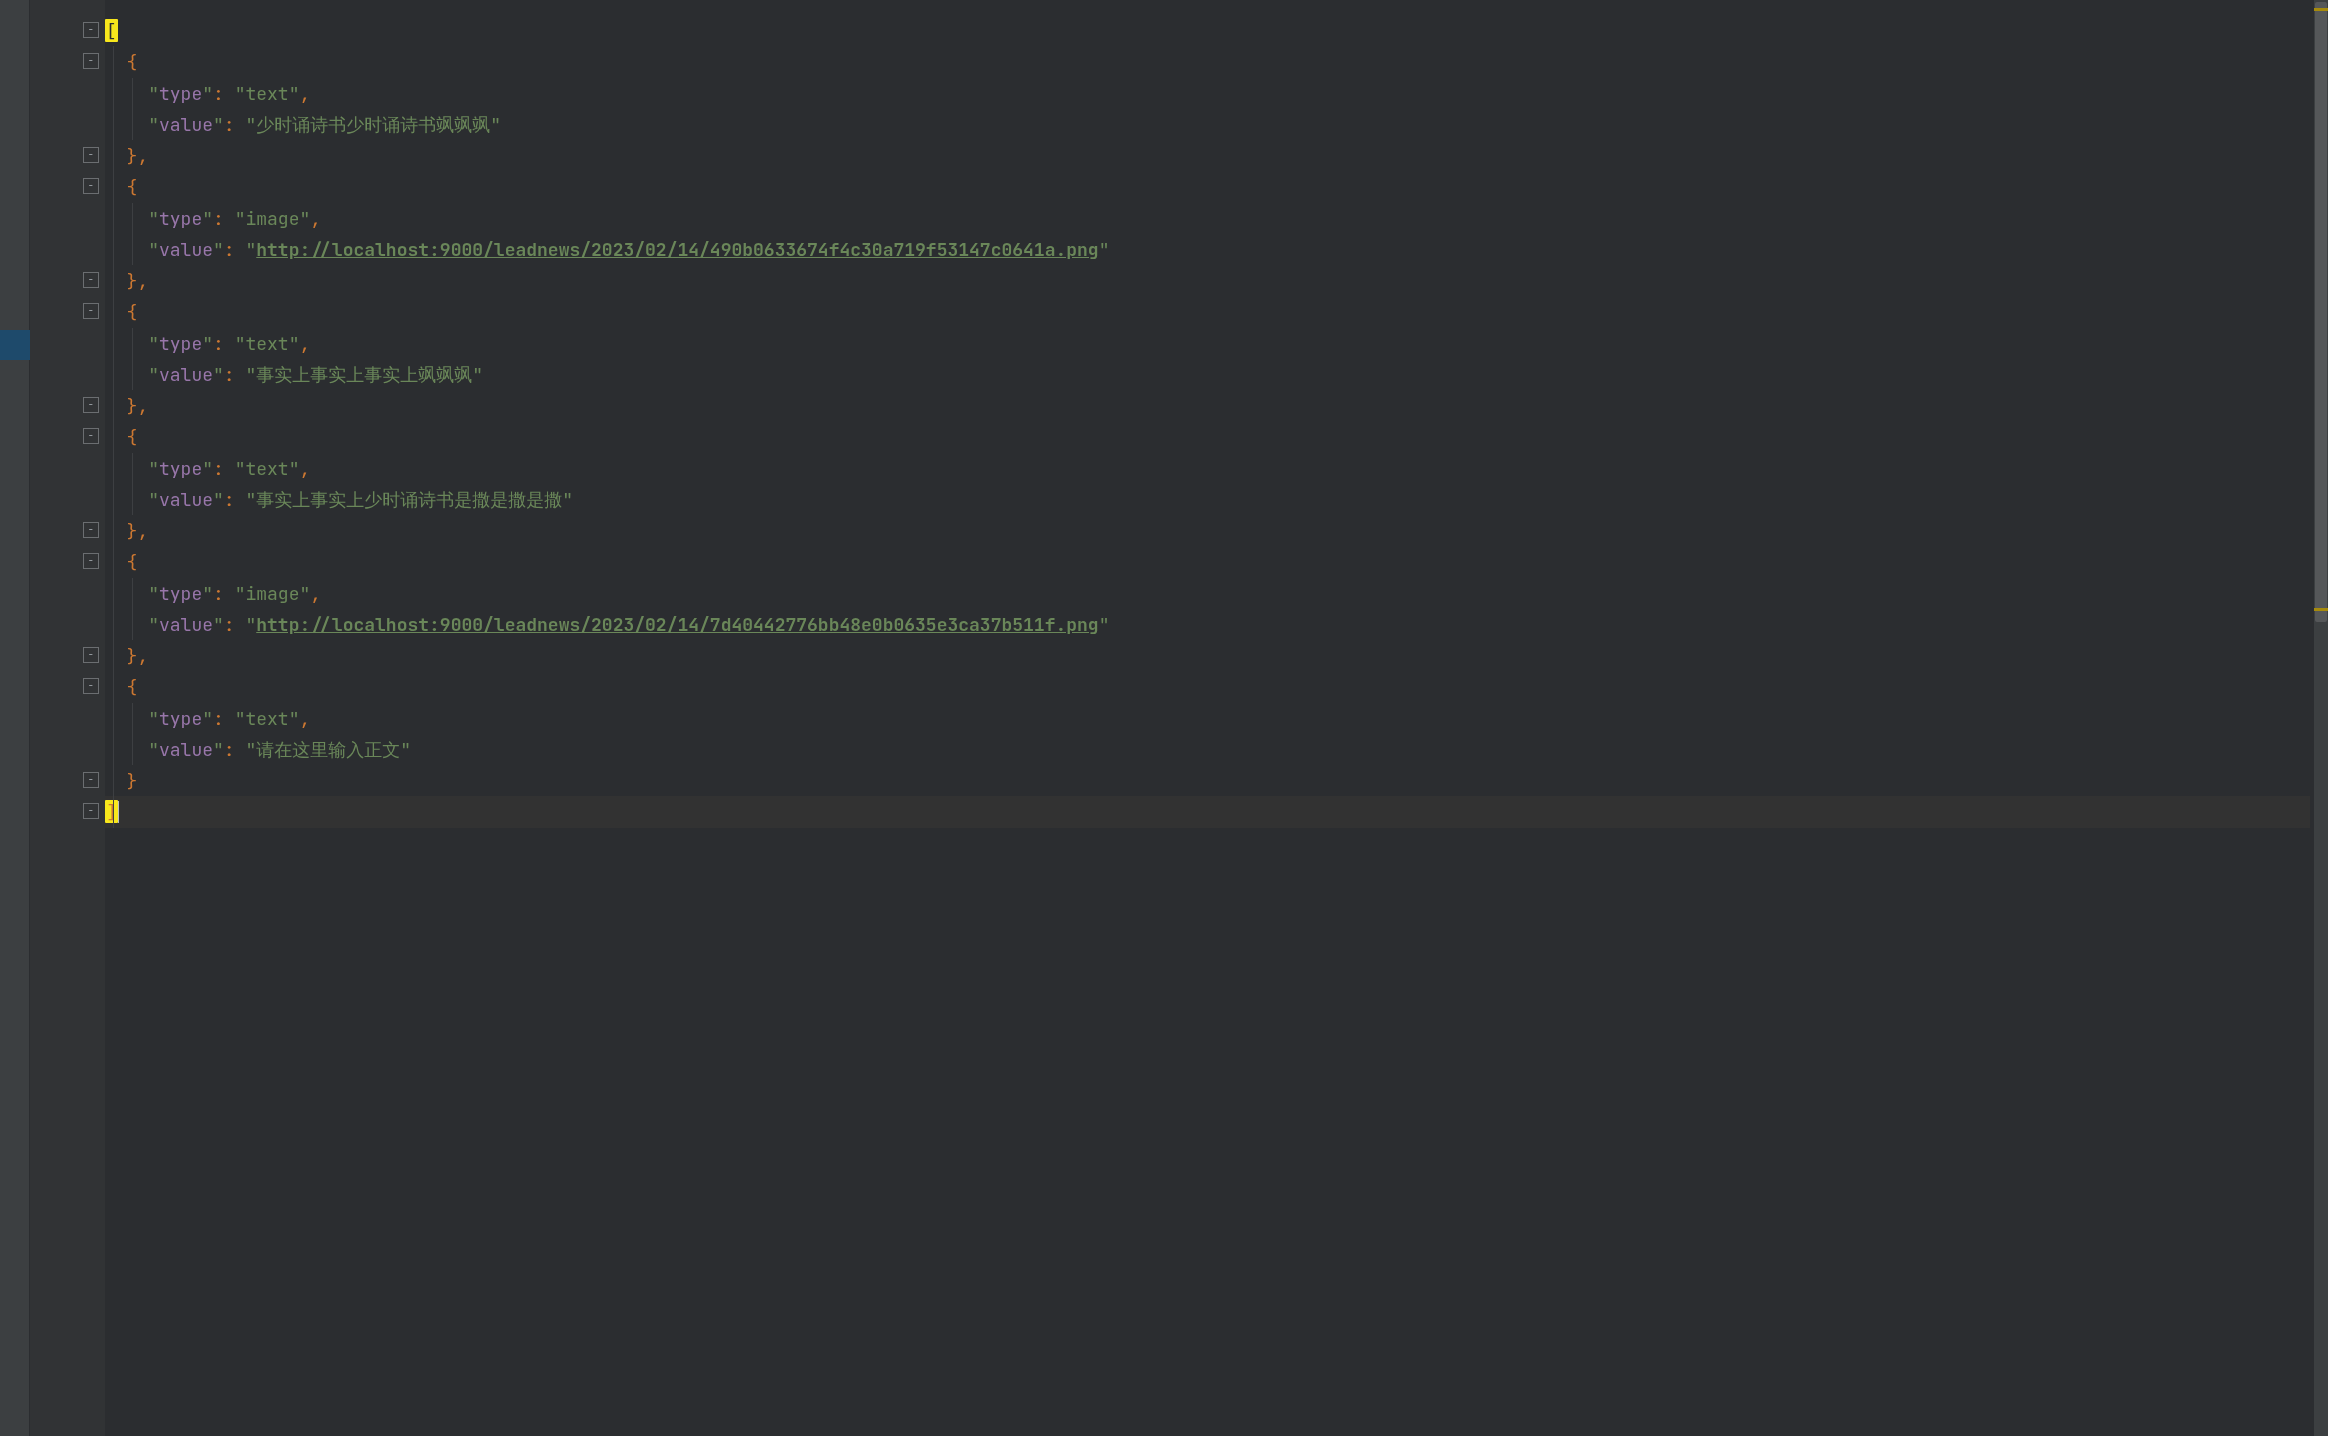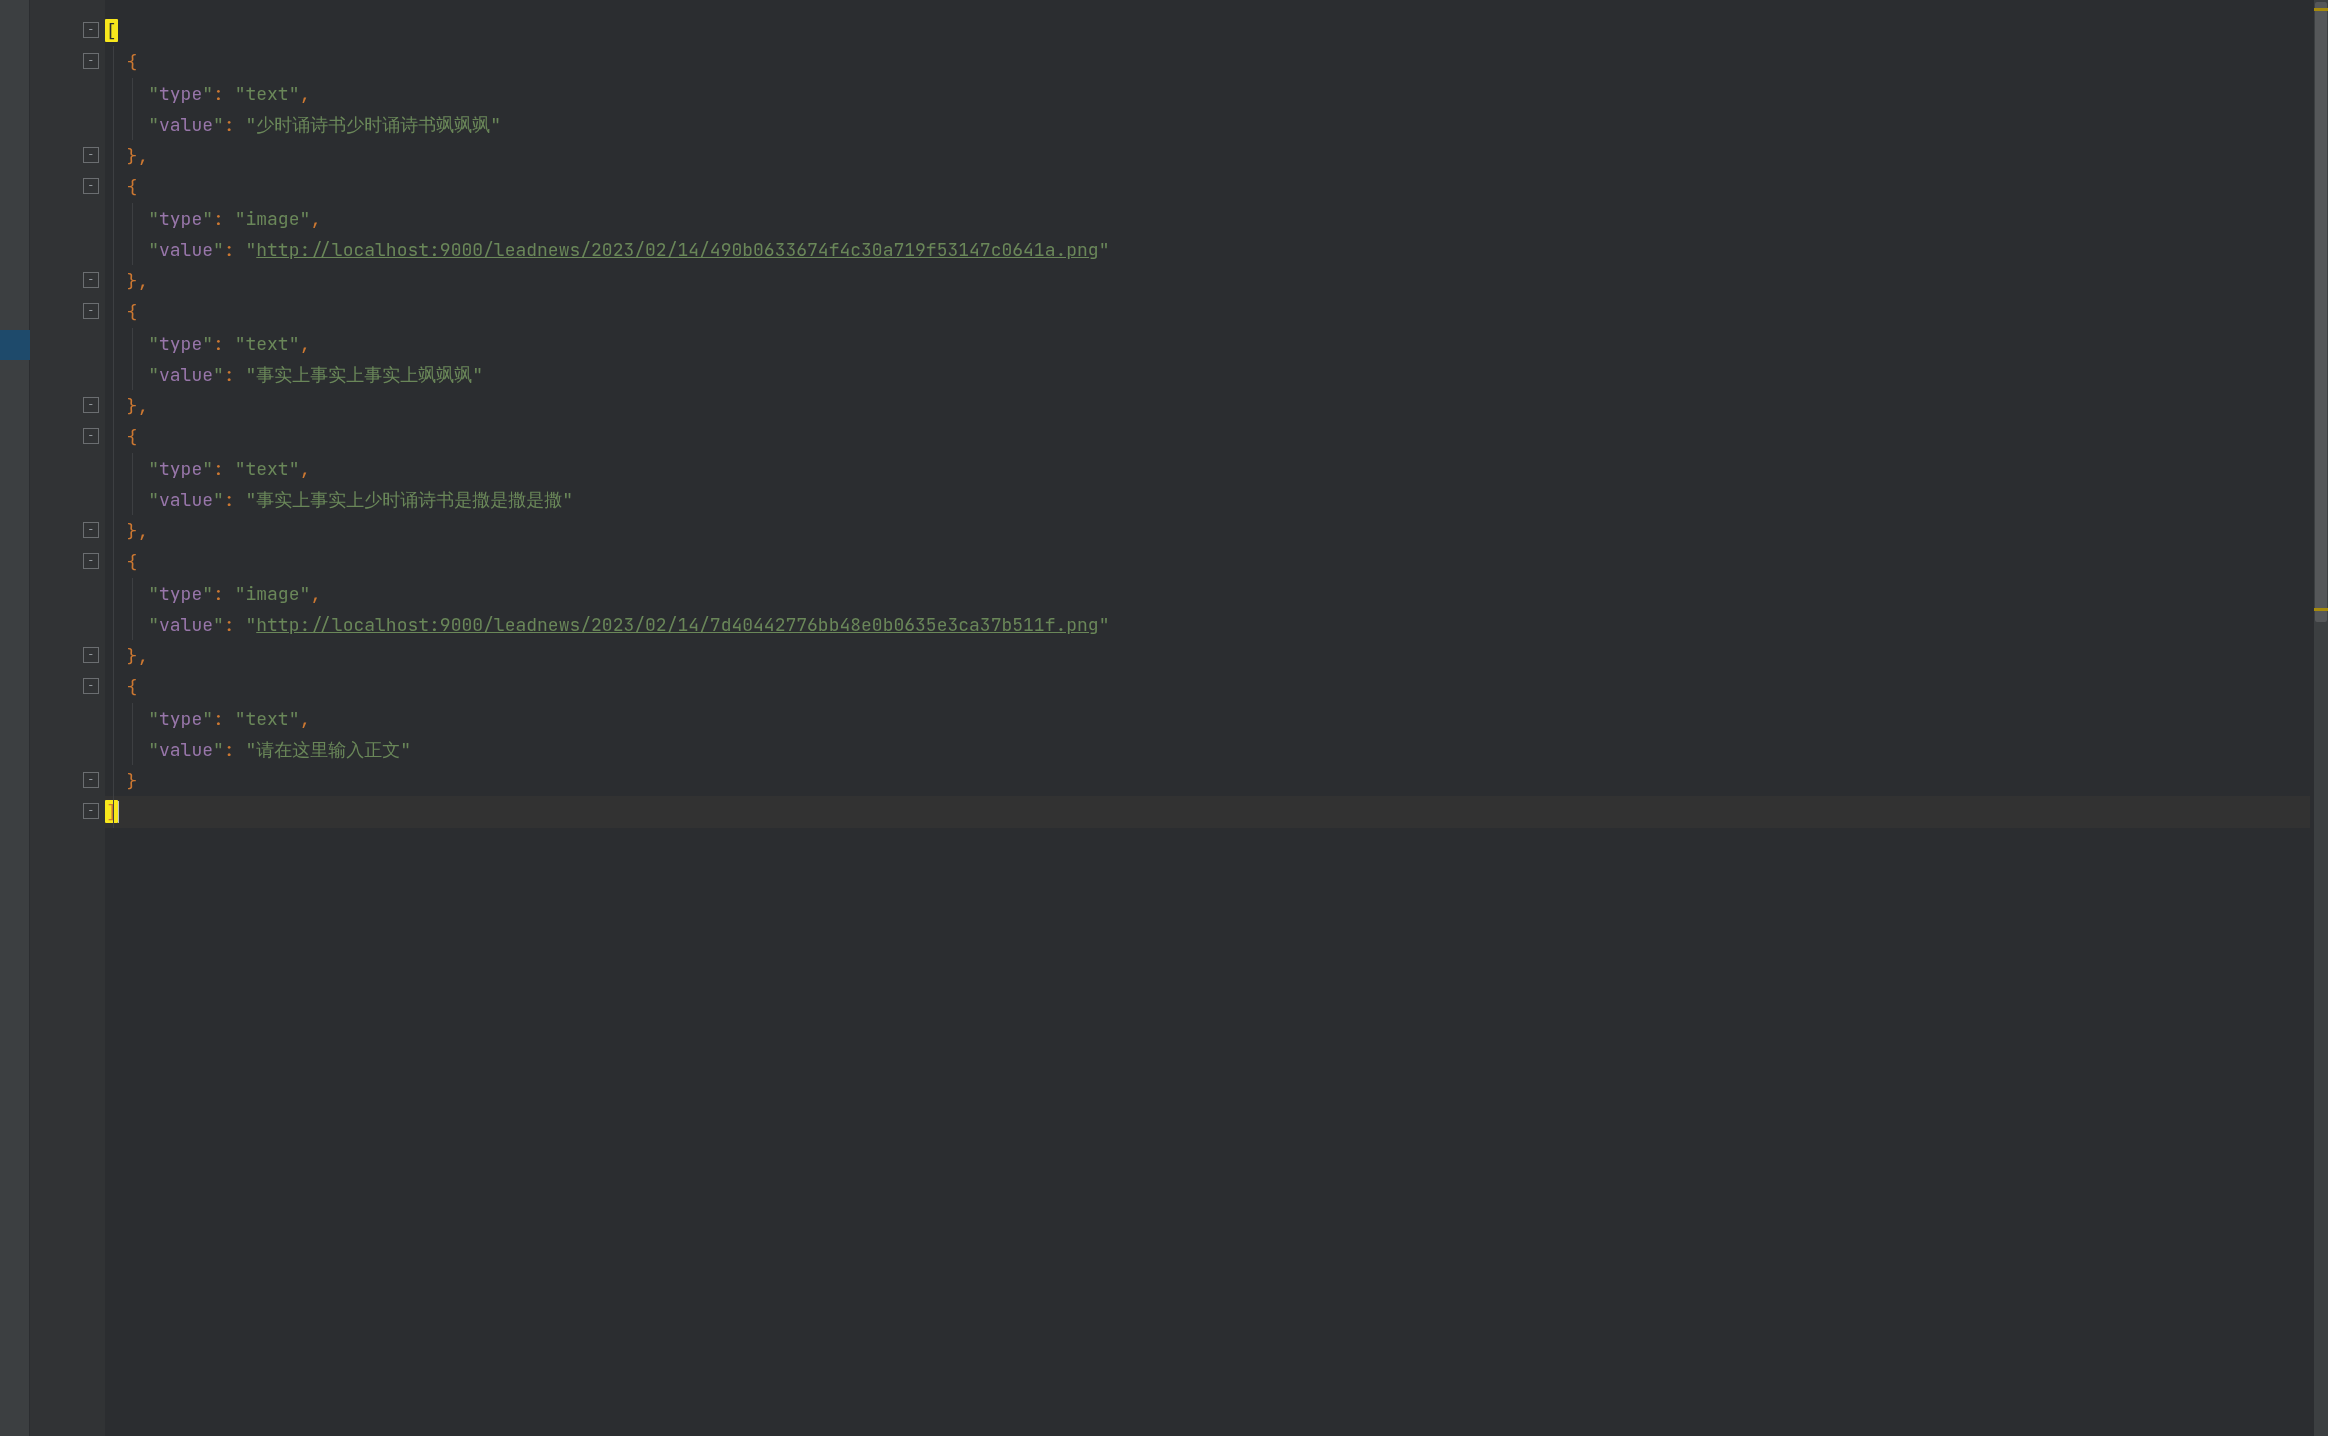--- a/index.html
+++ b/index.html
@@ -93,21 +93,21 @@
     color: #cc7832;
     background: #f8e71c;
     border-radius: 1px;
     padding: 0 1px;
   }
   .key { color: #9876aa; }
   .colon { color: #cc7832; }
   .comma { color: #cc7832; }
   .string { color: #6a8759; }
   .string-q { color: #6a8759; }
-  .link { color: #6a8759; text-decoration: underline; }
+  .link { color: #6a8759; text-decoration: underline; font-weight: bold; }
   .caret {
     display: inline-block;
     width: 1.5px;
     height: 22px;
     background: #bcbec4;
     vertical-align: middle;
     margin-bottom: 3px;
   }
   .caret-line-highlight {
     background: #323232;

